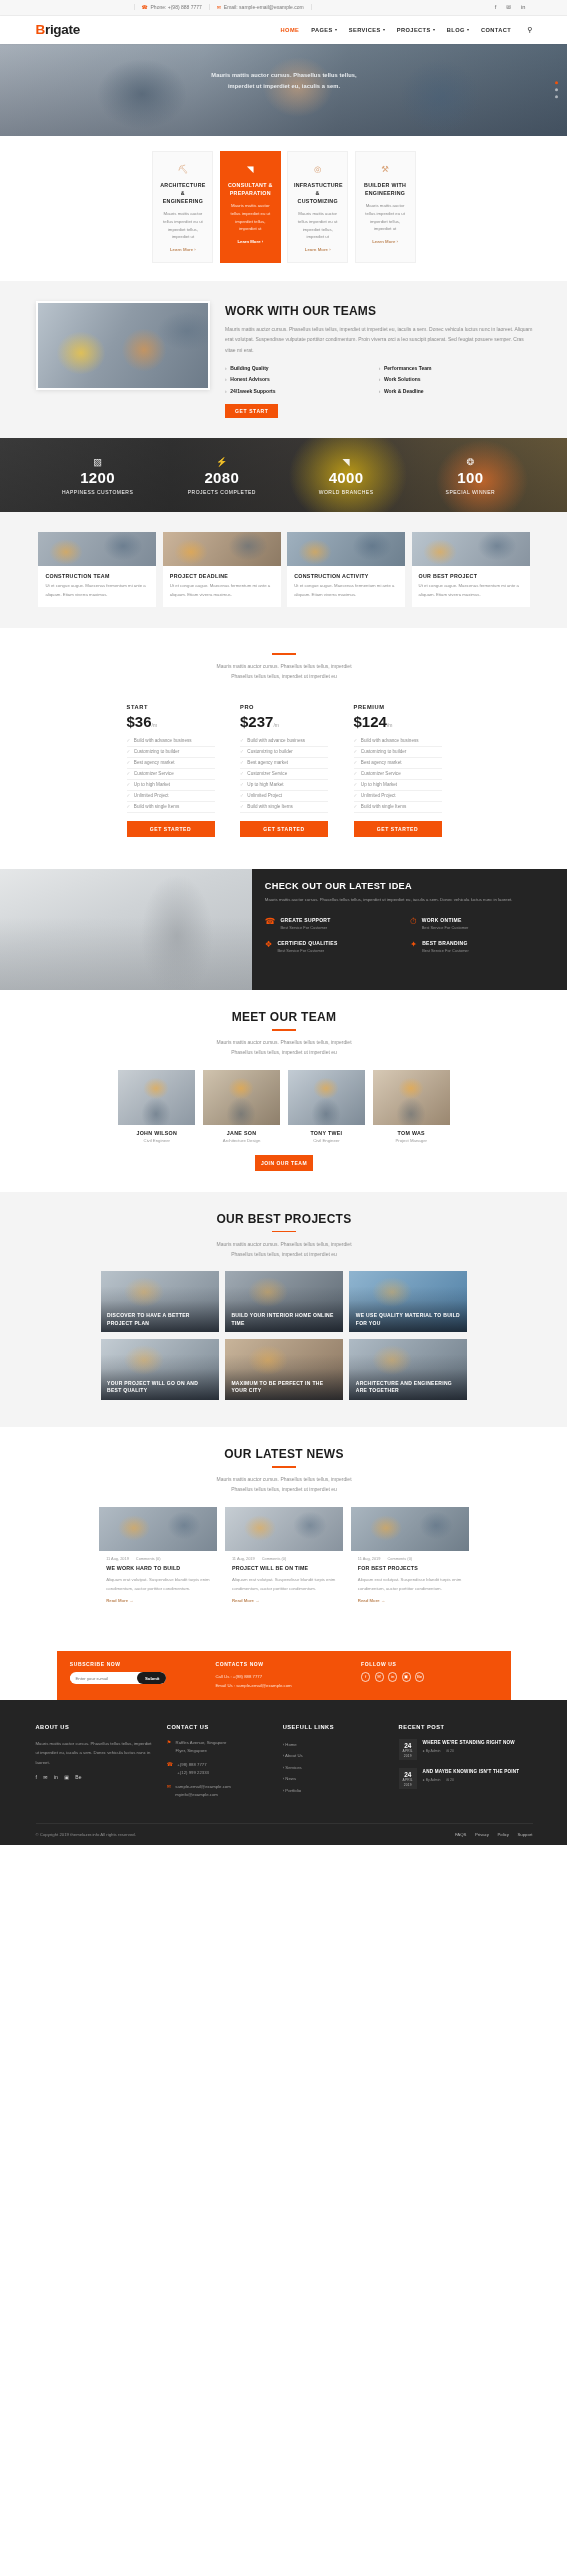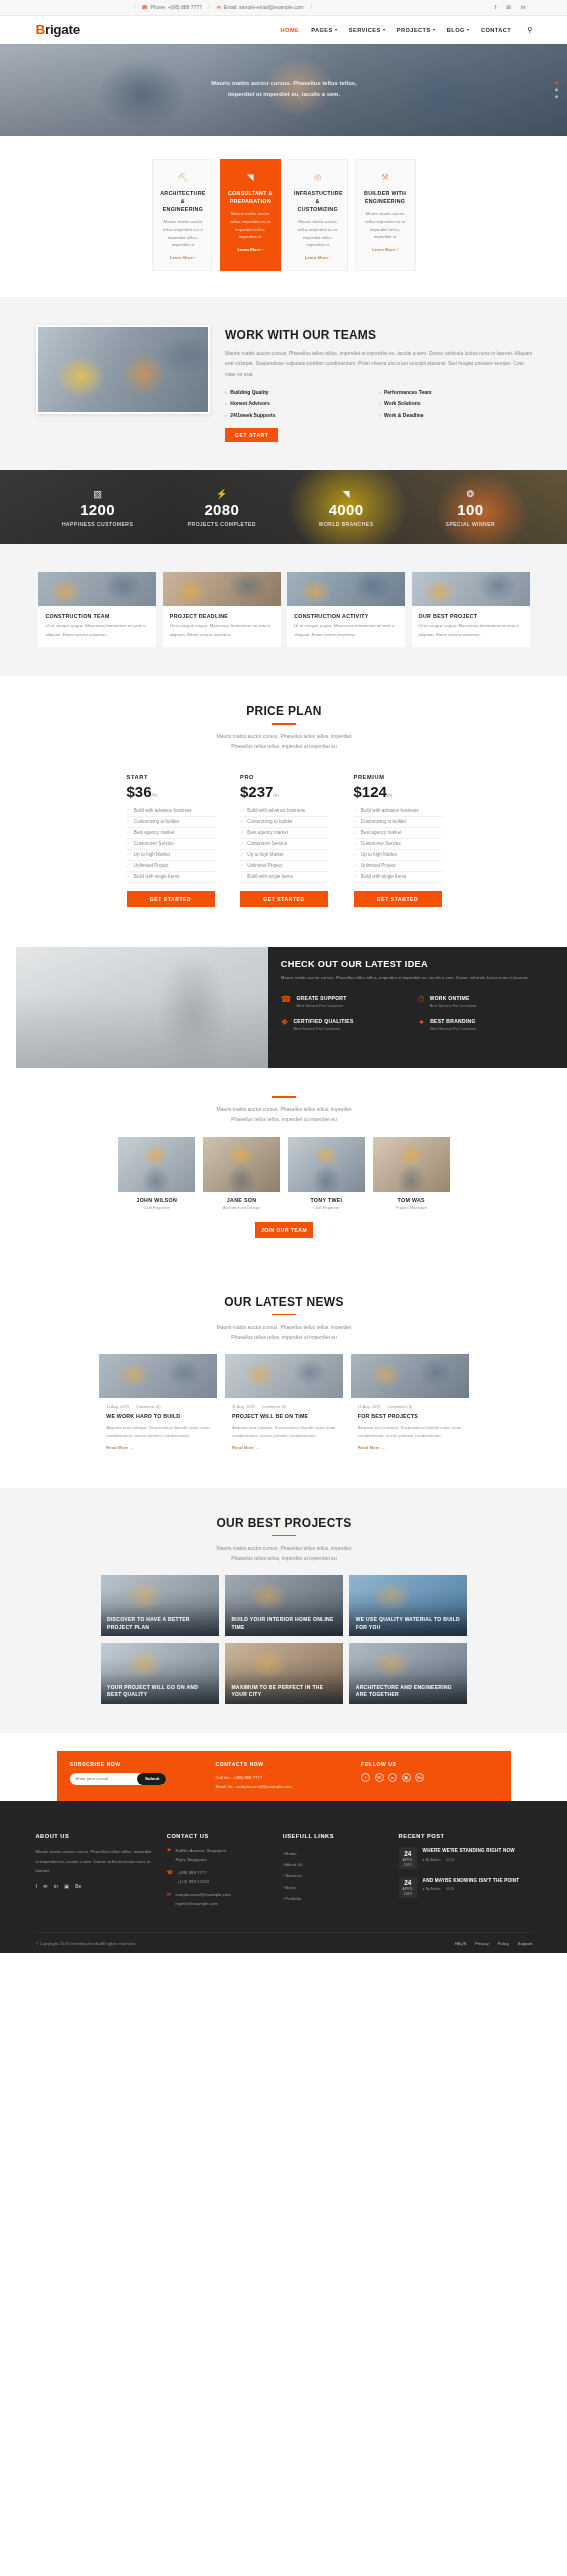--- a/index.html
+++ b/index.html
@@ -4,21 +4,21 @@
 <title>Brigate — Construction</title>
 <style>
   * { margin:0; padding:0; box-sizing:border-box; }
   html,body { width:568px; }
   body {
     font-family:"Liberation Sans", sans-serif;
     background:#ffffff; color:#555;
     font-size:8.5px; -webkit-font-smoothing:antialiased;
   }
   .wrap { width:568px; margin:0 auto; position:relative; }
-  .container { width:497px; margin:8px auto; position:relative; }
+  .container { width:497px; margin:0 auto; position:relative; }
   .cond { font-family:"Liberation Sans Narrow","Liberation Sans",sans-serif; letter-spacing:0.4px; }
 
   
   .topbar { height:15.6px; background:#f7f7f7; border-bottom:0.7px solid #ececec; display:flex; align-items:center; }
   .topbar .container { display:flex; align-items:center; }
   .tb-left { display:flex; align-items:center; gap:0; margin-left:98px;}
   .tb-item { display:flex; align-items:center; gap:2.8px; font-size:5px; color:#777; padding:0 7px; border-right:0.7px solid #e2e2e2;}
   .tb-item:first-child{ border-left:0.7px solid #e2e2e2;}
   .tb-ico { color:#f35208; font-size:5px; display:inline-block; }
   .tb-right { margin-left:auto; display:flex; gap:10px; align-items:center; padding-right:7px;}
@@ -124,21 +124,21 @@
   .pcard { width:105px; background:#fff; padding:10px 8.5px 11.4px; text-align:left;}
   .pcard .pt { font-size:5.7px; font-weight:bold; color:#222; letter-spacing:0.6px; }
   .pcard .pp { font-size:15px; font-weight:bold; color:#1c1c1c; margin:2.8px 0 6.4px; }
   .pcard .pp small { font-size:5px; color:#9a9a9a; font-weight:normal; }
   .pcard li { list-style:none; font-size:4.6px; color:#8b8b8b; padding:2.5px 0; border-bottom:0.7px solid #f0f0f0; display:flex; gap:3.5px; align-items:center;}
   .pcard li em{ font-style:normal; color:#c9c9c9; }
   .pbtn { display:block; text-align:center; background:#f35208; color:#fff; font-size:5px; font-weight:bold;
           letter-spacing:0.6px; padding:5px 0; margin-top:7.8px; border:none; width:100%; cursor:pointer;}
 
   
-  .idea { display:flex;margin-left:16px; }
+  .idea { display:flex; }
   .idea-img { width:252px; height:121px; position:relative; overflow:hidden;
      background:linear-gradient(160deg,#e5e7e8 0%,#cfd3d6 40%,#b9bec2 100%);}
   .idea-img:after{content:"";position:absolute;inset:0;
      background:radial-gradient(ellipse 50px 85px at 177px 67px,rgba(150,155,160,.6),transparent 72%),
                 linear-gradient(0deg, rgba(120,125,130,.35), rgba(255,255,255,0) 60%);}
   .idea-box { flex:1; background:#242424; padding:11.4px 12.8px; color:#cfcfcf; }
   .idea-box h3 { color:#fff; font-size:9.2px; font-weight:bold; letter-spacing:0.3px; }
   .idea-box > p { font-size:4.3px; line-height:1.9; color:#9d9d9d; margin-top:5px;}
   .idea-grid { display:flex; flex-wrap:wrap; margin-top:8.5px;}
   .idea-it { width:50%; display:flex; gap:5px; padding:5px 4.3px 5px 0;}
@@ -421,21 +421,20 @@
               <p>Ut et congue augue. Maecenas fermentum mi ante a aliquam. Etiam viverra maximus.</p>
             </div>
           </div>
         </div>
     </div>
   </div>
 
   <div class="sec">
     <div class="container">
       <div class="sec-head">
-        <h2 class="cond">PRICE PLAN</h2>
         <div class="bar"></div>
         <p>
           <span>Mauris mattis auctor cursus. Phasellus tellus tellus, imperdiet</span><br>
           <span>Phasellus tellus tellus, imperdiet ut imperdiet eu</span>
         </p>
       </div>
       <div class="price-row" id="price-row">
           <div class="pcard">
             <div class="pt cond">START</div>
             <div class="pp"><span>$36</span><small>/m</small></div>
@@ -579,20 +578,21 @@
               <span>Best Service For Customer</span>
             </div>
           </div>
         </div>
     </div>
   </div>
 
   <div class="sec">
     <div class="container">
       <div class="sec-head">
+        <h2 class="cond">MEET OUR TEAM</h2>
         <div class="bar"></div>
         <p>
           <span>Mauris mattis auctor cursus. Phasellus tellus tellus, imperdiet</span><br>
           <span>Phasellus tellus tellus, imperdiet ut imperdiet eu</span>
         </p>
       </div>
       <div class="team-row" id="team-row">
           <div class="tm">
             <div class="ph a"></div>
             <h6 class="cond">JOHN WILSON</h6>
@@ -608,20 +608,57 @@
             <h6 class="cond">TONY TWEI</h6>
             <span>Civil Engineer</span>
           </div>
           <div class="tm">
             <div class="ph d"></div>
             <h6 class="cond">TOM WAS</h6>
             <span>Project Manager</span>
           </div>
         </div>
       <button class="join cond">JOIN OUR TEAM</button>
+    </div>
+  </div>
+
+  <div class="sec bg-grey">
+    <div class="container">
+      <div class="sec-head">
+        <h2 class="cond">OUR BEST PROJECTS</h2>
+        <div class="bar"></div>
+        <p>
+          <span>Mauris mattis auctor cursus. Phasellus tellus tellus, imperdiet</span><br>
+          <span>Phasellus tellus tellus, imperdiet ut imperdiet eu</span>
+        </p>
+      </div>
+      <div id="pj-wrap">
+          <div class="pj-row">
+            <div class="pj p1">
+              <div class="cap cond">DISCOVER TO HAVE A BETTER PROJECT PLAN</div>
+            </div>
+            <div class="pj p2">
+              <div class="cap cond">BUILD YOUR INTERIOR HOME ONLINE TIME</div>
+            </div>
+            <div class="pj p3">
+              <div class="cap cond">WE USE QUALITY MATERIAL TO BUILD FOR YOU</div>
+            </div>
+          </div>
+          <div class="pj-row">
+            <div class="pj p4">
+              <div class="cap cond">YOUR PROJECT WILL GO ON AND BEST QUALITY</div>
+            </div>
+            <div class="pj p5">
+              <div class="cap cond">MAXIMUM TO BE PERFECT IN THE YOUR CITY</div>
+            </div>
+            <div class="pj p6">
+              <div class="cap cond">ARCHITECTURE AND ENGINEERING ARE TOGETHER</div>
+            </div>
+          </div>
+        </div>
     </div>
   </div>
 
   <div class="sec">
     <div class="container">
       <div class="sec-head">
         <h2 class="cond">OUR LATEST NEWS</h2>
         <div class="bar"></div>
         <p>
           <span>Mauris mattis auctor cursus. Phasellus tellus tellus, imperdiet</span><br>
@@ -651,57 +688,20 @@
           </div>
           <div class="nw">
             <div class="ph c"></div>
             <div class="meta">
               <span>11 Aug, 2019</span>
               <span>Comments (0)</span>
             </div>
             <h5 class="cond">FOR BEST PROJECTS</h5>
             <p>Aliquam erat volutpat. Suspendisse blandit turpis enim condimentum, auctor porttitor condimentum.</p>
             <span class="rm">Read More  →</span>
-          </div>
-        </div>
-    </div>
-  </div>
-
-  <div class="sec bg-grey">
-    <div class="container">
-      <div class="sec-head">
-        <h2 class="cond">OUR BEST PROJECTS</h2>
-        <div class="bar"></div>
-        <p>
-          <span>Mauris mattis auctor cursus. Phasellus tellus tellus, imperdiet</span><br>
-          <span>Phasellus tellus tellus, imperdiet ut imperdiet eu</span>
-        </p>
-      </div>
-      <div id="pj-wrap">
-          <div class="pj-row">
-            <div class="pj p1">
-              <div class="cap cond">DISCOVER TO HAVE A BETTER PROJECT PLAN</div>
-            </div>
-            <div class="pj p2">
-              <div class="cap cond">BUILD YOUR INTERIOR HOME ONLINE TIME</div>
-            </div>
-            <div class="pj p3">
-              <div class="cap cond">WE USE QUALITY MATERIAL TO BUILD FOR YOU</div>
-            </div>
-          </div>
-          <div class="pj-row">
-            <div class="pj p4">
-              <div class="cap cond">YOUR PROJECT WILL GO ON AND BEST QUALITY</div>
-            </div>
-            <div class="pj p5">
-              <div class="cap cond">MAXIMUM TO BE PERFECT IN THE YOUR CITY</div>
-            </div>
-            <div class="pj p6">
-              <div class="cap cond">ARCHITECTURE AND ENGINEERING ARE TOGETHER</div>
-            </div>
           </div>
         </div>
     </div>
   </div>
 
   <div class="subwrap">
     <div class="subscribe">
       <div class="sub-col">
         <h6 class="cond">SUBSCRIBE NOW</h6>
         <div class="sub-form">

